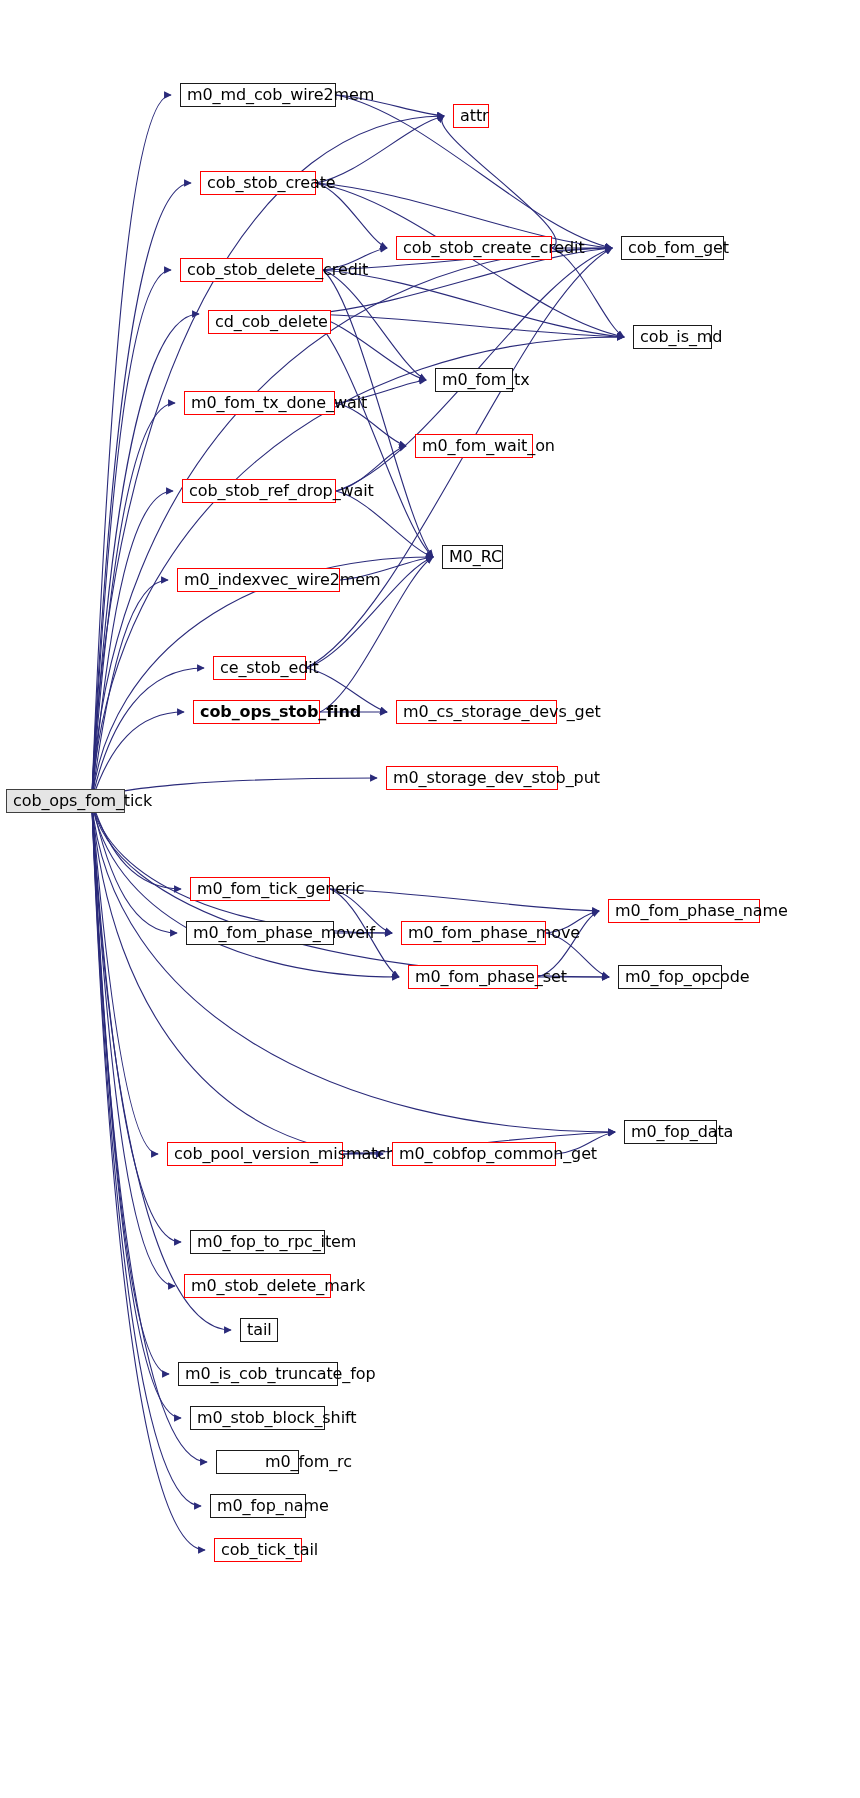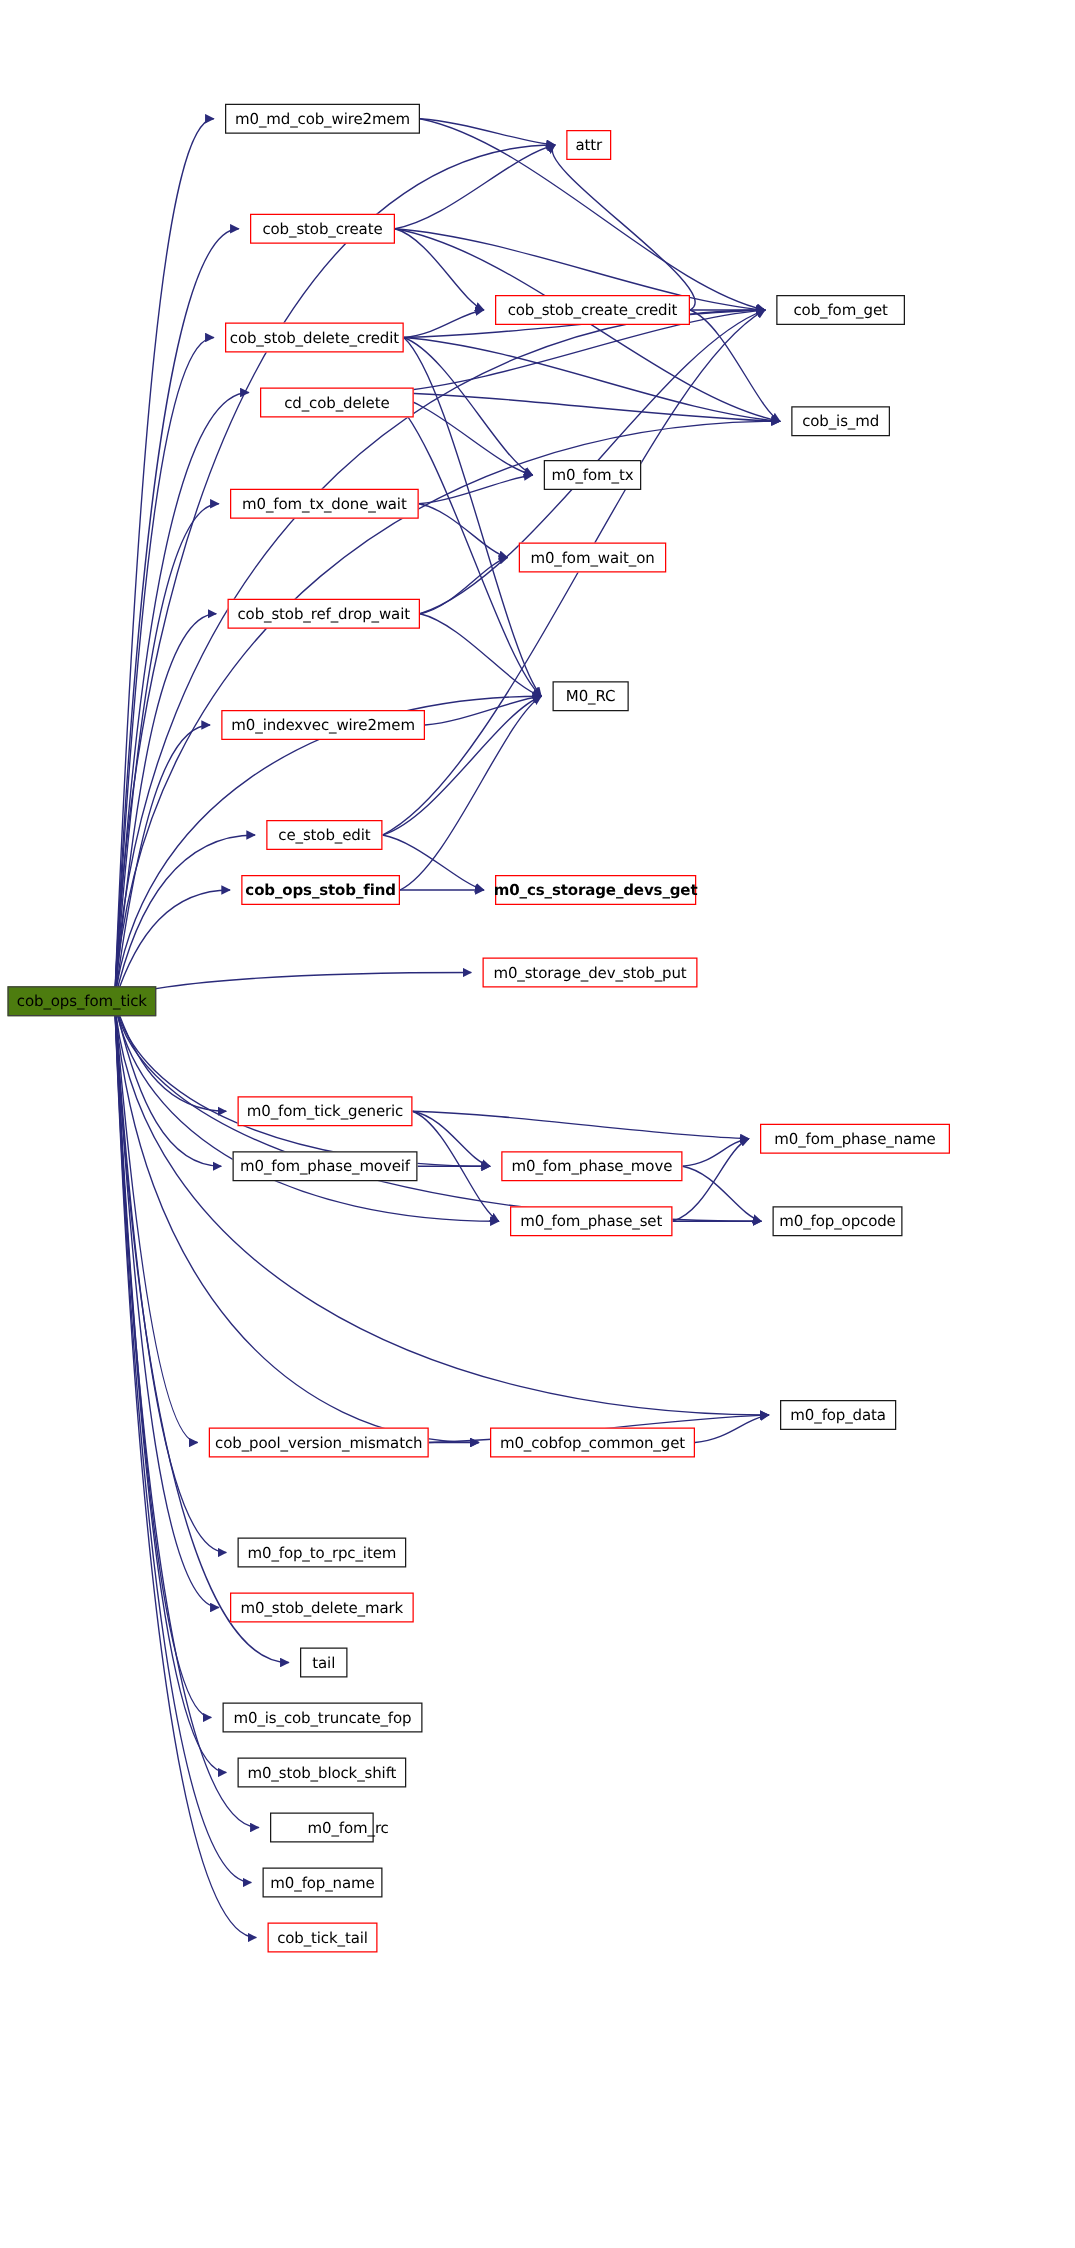--- a/index.html
+++ b/index.html
@@ -21,36 +21,36 @@
     top: 0;
     width: 860px;
     height: 1798px;
     pointer-events: none;
   }
   .node {
     position: absolute;
     box-sizing: border-box;
     display: flex;
     align-items: center;
-    justify-content: center;
+    justify-content: flex-start;
     background: #ffffff;
     border: 1px solid #1a1a1a;
     color: #000000;
-    font-size: 12px;
+    font-size: 16px;
     line-height: 1;
     white-space: nowrap;
     padding: 0 6px;
     height: 24px;
     letter-spacing: -0.1px;
   }
   .node.red {
     border-color: #ff0000;
   }
   .node.root {
-    background: #4d7c0f;
+    background: #e5e5e5;
     border-color: #404040;
   }
 </style>
 </head>
 <body>
 
 <div id="canvas">
   <svg id="edges" viewBox="0 0 860 1798" width="860" height="1798" xmlns="http://www.w3.org/2000/svg">
     <defs>
       <marker id="arrow" viewBox="0 0 10 10" refX="9" refY="5" markerWidth="7" markerHeight="7" orient="auto-start-reverse">
@@ -172,21 +172,21 @@
       </div>
       <div class="node" style="left: 442px; top: 545px; width: 61px;">
         <span>M0_RC</span>
       </div>
       <div class="node red" style="left: 177px; top: 568px; width: 163px;">
         <span>m0_indexvec_wire2mem</span>
       </div>
       <div class="node red" style="left: 213px; top: 656px; width: 93px;">
         <span>ce_stob_edit</span>
       </div>
-      <div class="node red" style="left: 396px; top: 700px; width: 161px; font-weight: bold;">
+      <div class="node red" style="left: 396px; top: 700px; width: 161px;">
         <span>m0_cs_storage_devs_get</span>
       </div>
       <div class="node red" style="left: 193px; top: 700px; width: 127px; font-weight: bold;">
         <span>cob_ops_stob_find</span>
       </div>
       <div class="node red" style="left: 386px; top: 766px; width: 172px;">
         <span>m0_storage_dev_stob_put</span>
       </div>
       <div class="node red" style="left: 190px; top: 877px; width: 140px;">
         <span>m0_fom_tick_generic</span>

